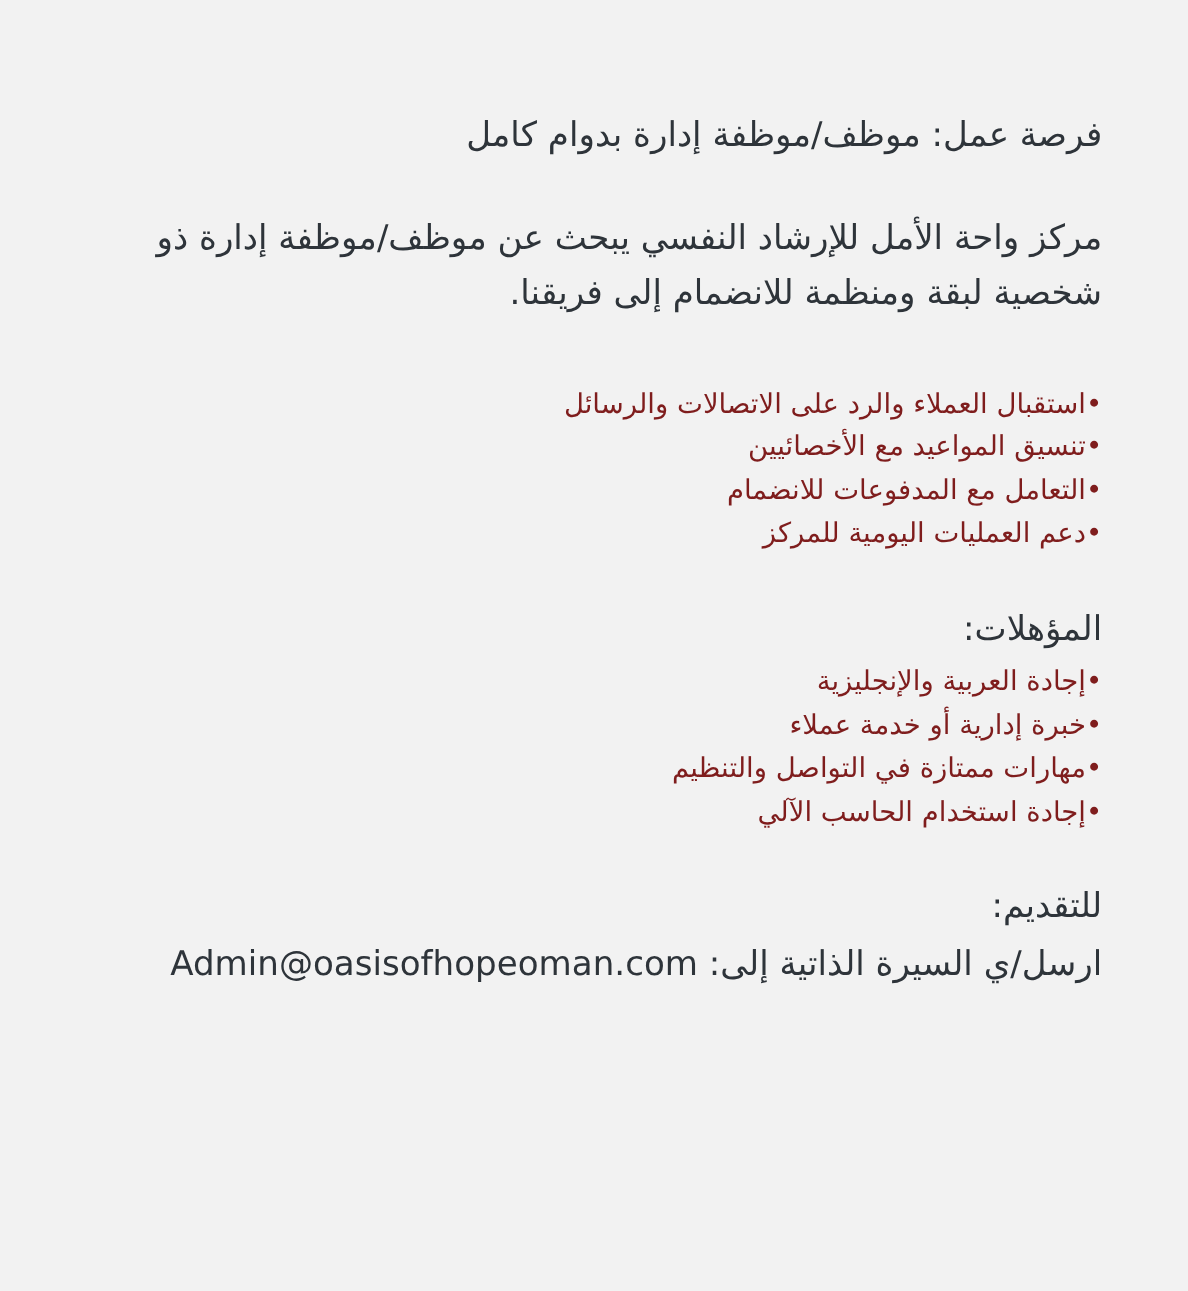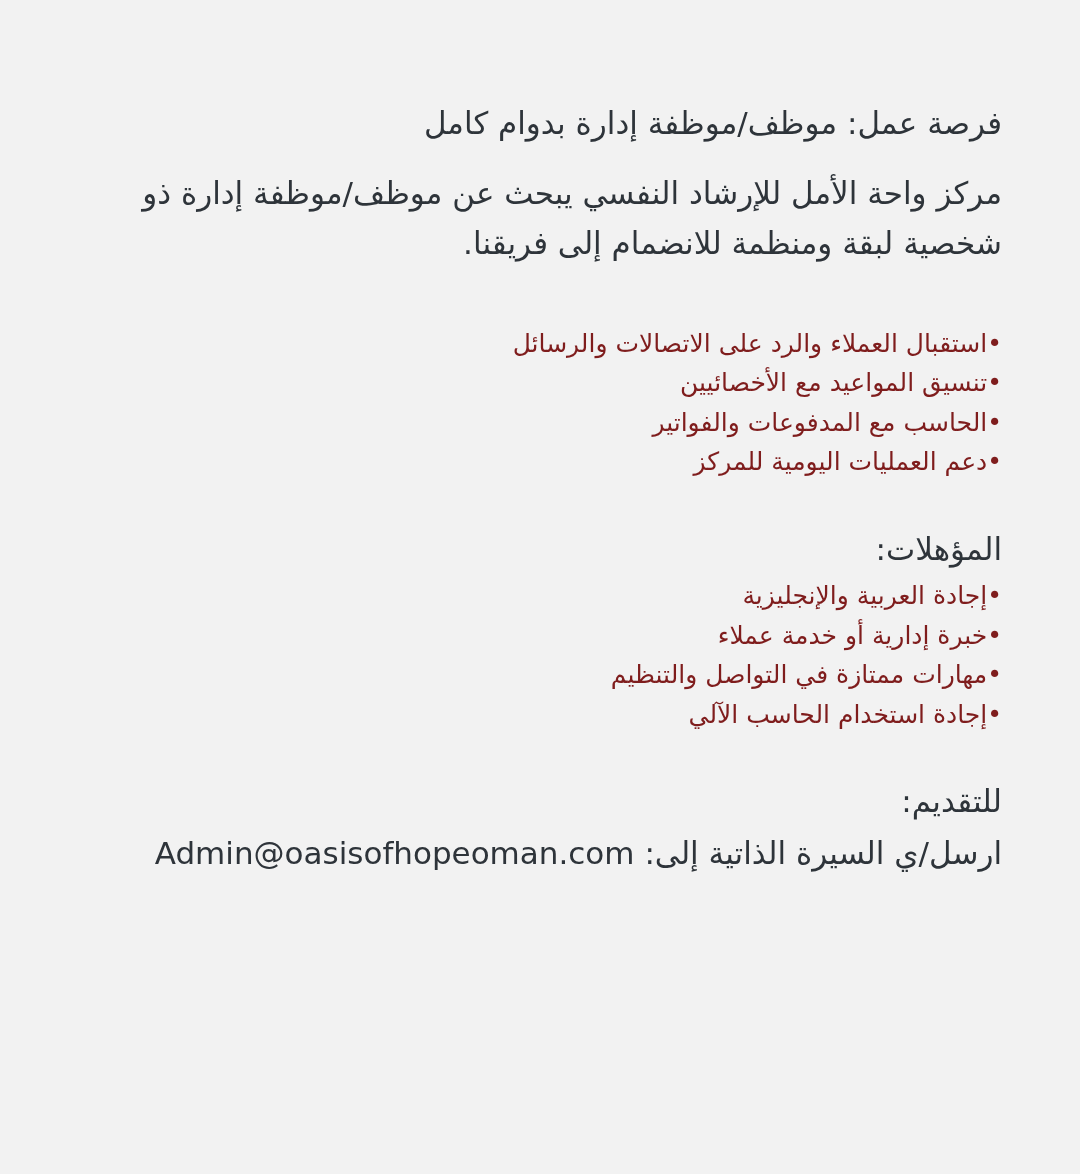--- a/index.html
+++ b/index.html
@@ -19,21 +19,21 @@
     width: 1080px;
     height: 1174px;
     background: #f2f2f2;
     padding: 100px 78px 0 78px;
     direction: rtl;
     text-align: right;
   }
   .headline {
     font-size: 31px;
     line-height: 1.5;
-    margin-bottom: 21px;
+    margin-bottom: 44px;
     color: #2e343a;
   }
   .intro {
     font-size: 31px;
     line-height: 1.62;
     margin-bottom: 56px;
     color: #2e343a;
   }
   .section-title {
     font-size: 31px;
@@ -74,21 +74,21 @@
 
 <div class="poster">
 
   <div class="headline">فرصة عمل: موظف/موظفة إدارة بدوام كامل</div>
 
   <div class="intro">مركز واحة الأمل للإرشاد النفسي يبحث عن موظف/موظفة إدارة ذو شخصية لبقة ومنظمة للانضمام إلى فريقنا.</div>
 
   <ul class="bullets">
     <li><span class="dot">•</span><span>استقبال العملاء والرد على الاتصالات والرسائل</span></li>
     <li><span class="dot">•</span><span>تنسيق المواعيد مع الأخصائيين</span></li>
-    <li><span class="dot">•</span><span>الحاسب مع المدفوعات والفواتير</span></li>
+    <li><span class="dot">•</span><span>التعامل مع المدفوعات للانضمام</span></li>
     <li><span class="dot">•</span><span>دعم العمليات اليومية للمركز</span></li>
   </ul>
 
   <div class="section-title">المؤهلات:</div>
   <ul class="bullets">
     <li><span class="dot">•</span><span>إجادة العربية والإنجليزية</span></li>
     <li><span class="dot">•</span><span>خبرة إدارية أو خدمة عملاء</span></li>
     <li><span class="dot">•</span><span>مهارات ممتازة في التواصل والتنظيم</span></li>
     <li><span class="dot">•</span><span>إجادة استخدام الحاسب الآلي</span></li>
   </ul>

